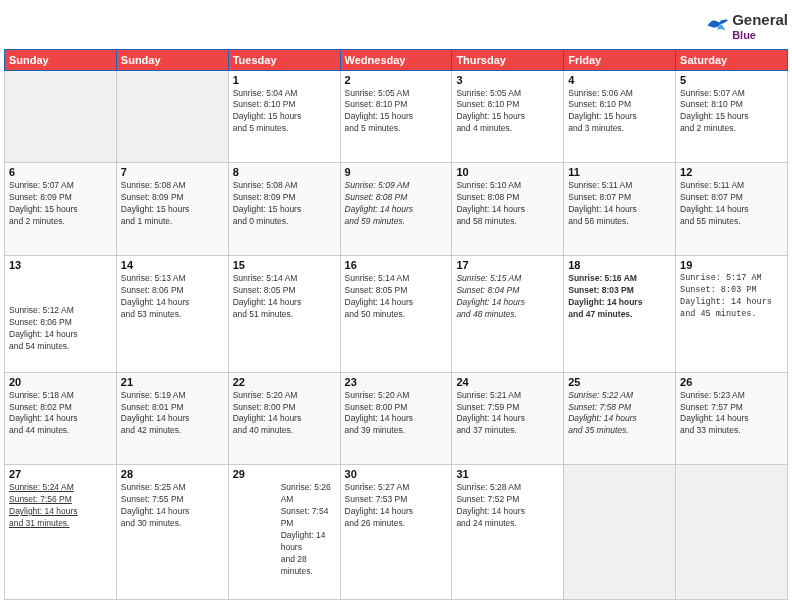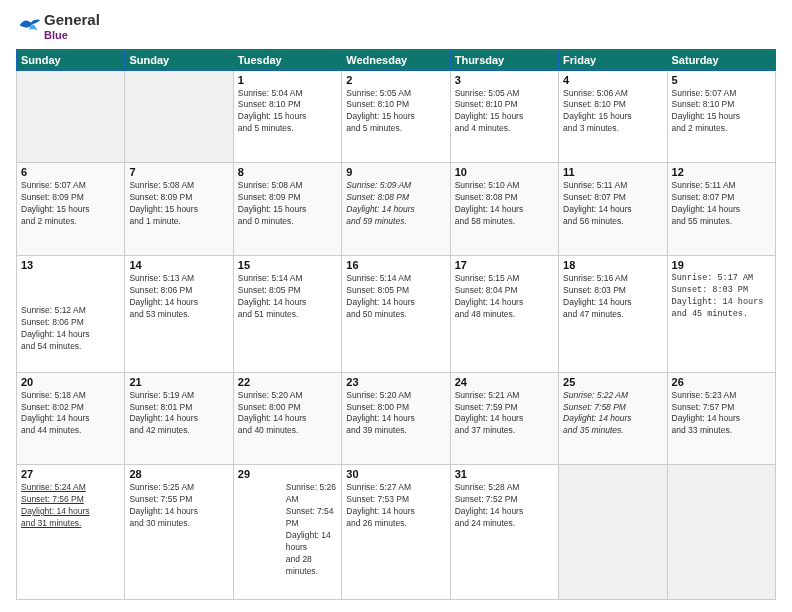--- a/index.html
+++ b/index.html
@@ -6,23 +6,24 @@
     body {
       font-family: Arial, sans-serif;
       background: #fff;
       width: 792px;
       height: 612px;
       overflow: hidden;
     }
     .page {
       width: 792px;
       height: 612px;
-      padding: 12px 16px;
+      padding: 12px 4px;
       display: flex;
       flex-direction: column;
+      align-items: flex-end;
     }
     .header {
       display: flex;
       justify-content: space-between;
       align-items: flex-start;
       margin-bottom: 8px;
     }
     .logo {
       display: flex;
       align-items: center;
@@ -46,21 +47,21 @@
       color: #333;
     }
     .calendar {
       flex: 1;
       border: 1px solid #ccc;
       border-collapse: collapse;
       width: 100%;
       table-layout: fixed;
     }
     .calendar th {
-      background-color: #0f766e;
+      background-color: #ef4444;
       color: white;
       font-size: 11px;
       font-weight: bold;
       padding: 4px 4px;
       text-align: left;
       border: 1px solid #1565c0;
     }
     .calendar td {
       vertical-align: top;
       border: 1px solid #ccc;
@@ -236,28 +237,28 @@
           </td>
           <td>
             <span class="day-num">16</span>
             <div class="day-info" style="white-space: pre-line;">Sunrise: 5:14 AM
 Sunset: 8:05 PM
 Daylight: 14 hours
 and 50 minutes.</div>
           </td>
           <td>
             <span class="day-num">17</span>
-            <div class="day-info" style="white-space: pre-line;">Sunrise: 5:15 AM
+            <div class="day-info" style="white-space: pre-line; font-style: italic;">Sunrise: 5:15 AM
 Sunset: 8:04 PM
 Daylight: 14 hours
 and 48 minutes.</div>
           </td>
           <td>
             <span class="day-num">18</span>
-            <div class="day-info" style="white-space: pre-line;">Sunrise: 5:16 AM
+            <div class="day-info" style="white-space: pre-line; font-weight: bold;">Sunrise: 5:16 AM
 Sunset: 8:03 PM
 Daylight: 14 hours
 and 47 minutes.</div>
           </td>
           <td>
             <span class="day-num">19</span>
             <div class="day-info" style="white-space: pre-line; font-family: Liberation Mono, monospace;">Sunrise: 5:17 AM
 Sunset: 8:03 PM
 Daylight: 14 hours
 and 45 minutes.</div>

